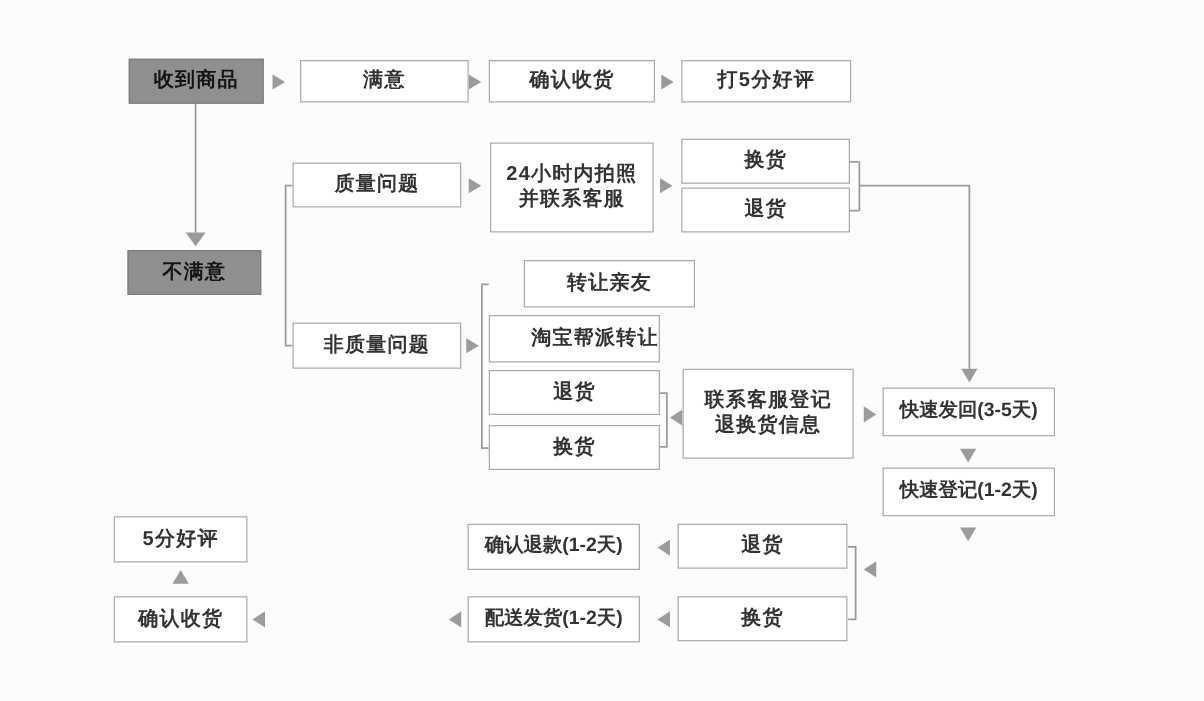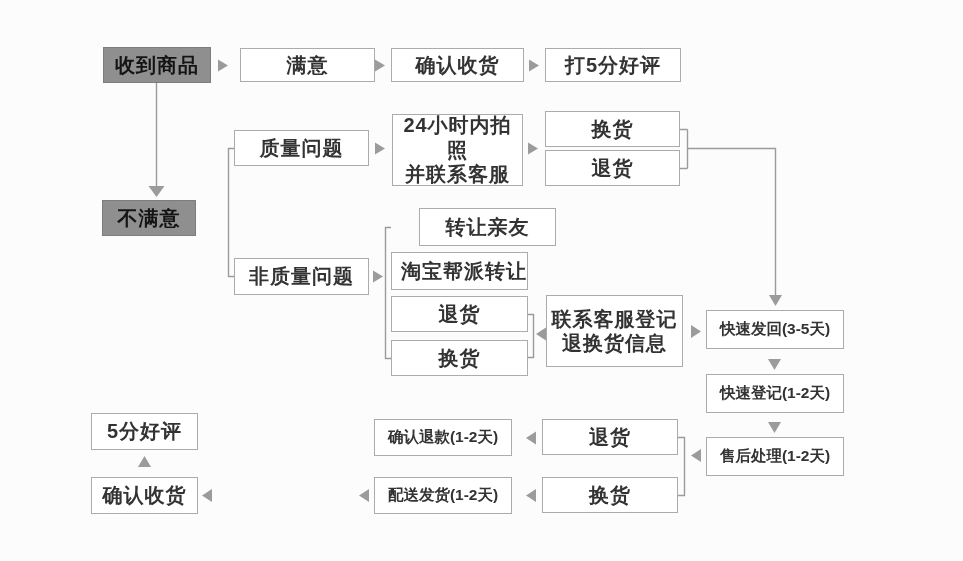--- a/index.html
+++ b/index.html
@@ -19,21 +19,21 @@
     background:var(--background);overflow:hidden;
   }
   .edges{position:absolute;left:0;top:0;z-index:0;}
   .edge{fill:none;stroke:var(--connector);stroke-width:1.4px;}
   .arrowhead{fill:var(--connector);stroke:none;}
   .node{
     position:absolute;z-index:1;
     background:var(--node-fill);
     border:1.5px solid var(--node-border);
     color:var(--text);
-    font-weight:bold;font-size:20px;line-height:1.22;
+    font-weight:bold;font-size:16px;line-height:1.22;
     letter-spacing:2px;text-align:center;
     display:flex;flex-direction:column;align-items:center;justify-content:center;
   }
   .node.dark{
     background:var(--dark-node-fill);
     border-color:var(--dark-node-border);
     color:#141414;
   }
   .node.small{font-size:15.5px;letter-spacing:0;}
   .node .ln{display:block;letter-spacing:1px;}
@@ -91,21 +91,21 @@
   </div>
 
   <div class="node" style="left:391px;top:48px;width:133px;height:34px;">
     <span class="ln">确认收货</span>
   </div>
 
   <div class="node" style="left:545px;top:48px;width:136px;height:34px;">
     <span class="ln">打5分好评</span>
   </div>
 
-  <div class="node dark" style="left:102px;top:200px;width:94px;height:36px;">
+  <div class="node dark" style="left:102px;top:200px;width:107px;height:36px;">
     <span class="ln">不满意</span>
   </div>
 
   <div class="node" style="left:234px;top:130px;width:135px;height:36px;">
     <span class="ln">质量问题</span>
   </div>
 
   <div class="node" style="left:392px;top:114px;width:131px;height:72px;">
     <span class="ln">24小时内拍照</span>
     <span class="ln">并联系客服</span>
@@ -145,23 +145,20 @@
   </div>
 
   <div class="node small" style="left:706px;top:310px;width:138px;height:39px;">
     <span>快速发回(3-5天)</span>
   </div>
 
   <div class="node small" style="left:706px;top:374px;width:138px;height:39px;">
     <span>快速登记(1-2天)</span>
   </div>
 
-  <div class="node small" style="left:706px;top:437px;width:138px;height:39px;">
-    <span>售后处理(1-2天)</span>
-  </div>
 
   <div class="node" style="left:542px;top:419px;width:136px;height:36px;">
     <span class="ln">退货</span>
   </div>
 
   <div class="node" style="left:542px;top:477px;width:136px;height:36px;">
     <span class="ln">换货</span>
   </div>
 
   <div class="node small" style="left:374px;top:419px;width:138px;height:37px;">

